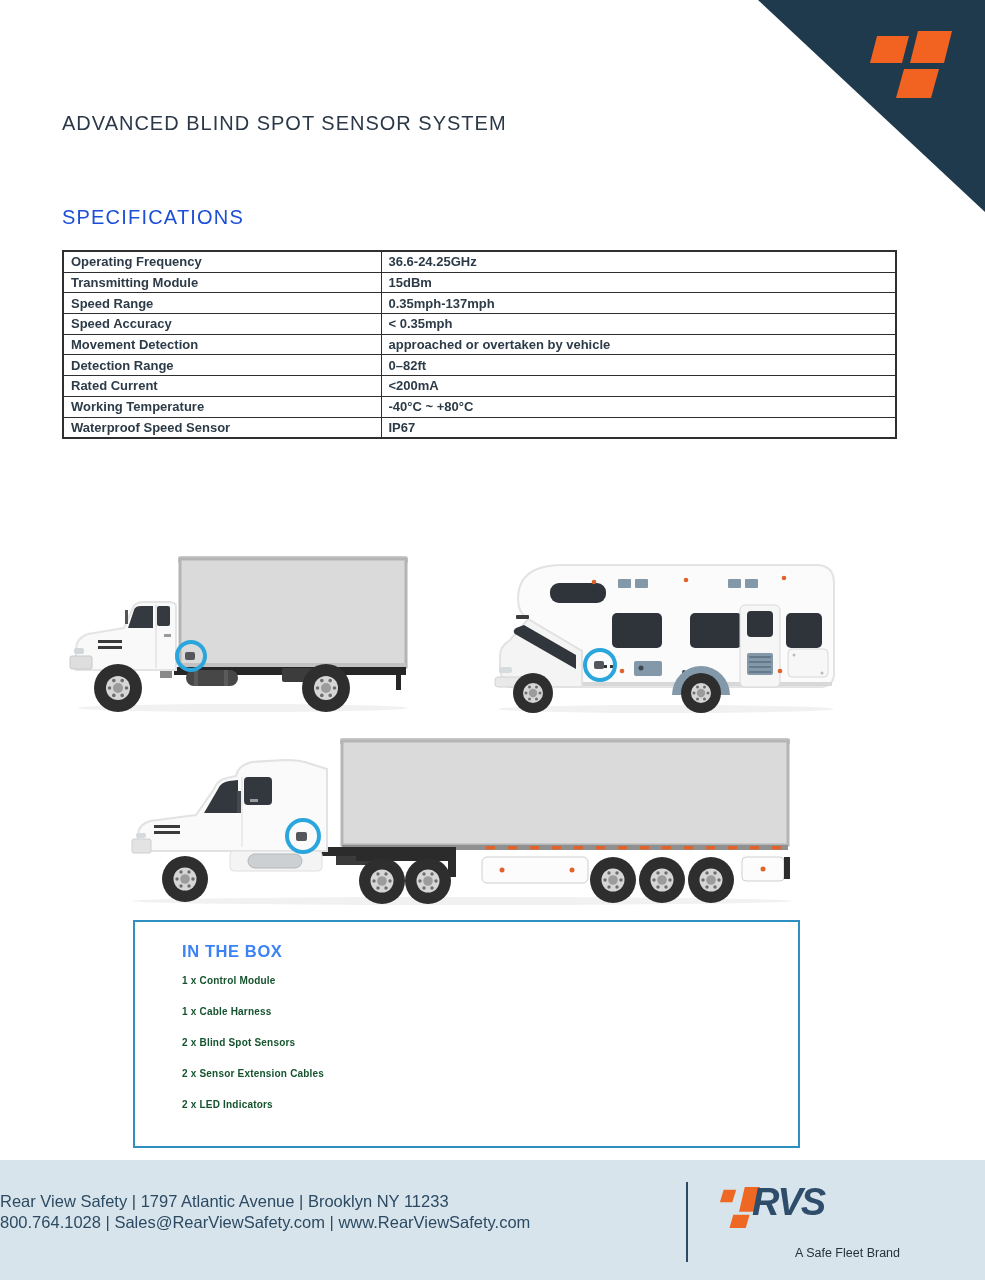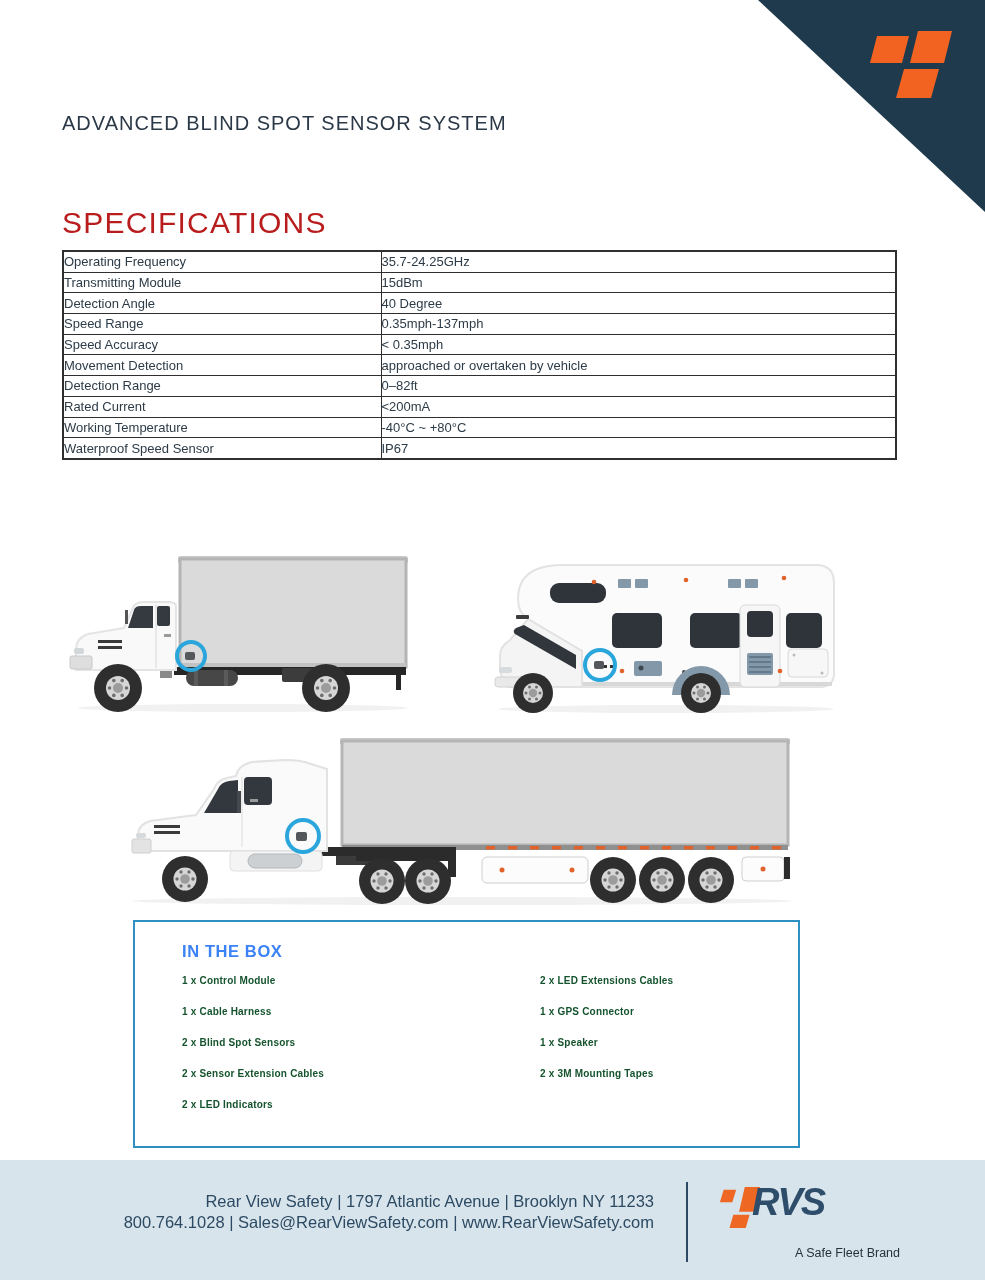--- a/index.html
+++ b/index.html
@@ -8,31 +8,31 @@
     font-family:"Liberation Sans",sans-serif;overflow:hidden;
   }
   
   .corner-triangle{position:absolute;top:0;right:0;width:227px;height:212px;}
   
   .doc-title{
     position:absolute;left:62px;top:112px;font-size:20px;font-weight:400;
     letter-spacing:1px;color:#2b3847;white-space:nowrap;
   }
   .spec-heading{
-    position:absolute;left:62px;top:206px;font-size:30px;font-weight:400;
-    letter-spacing:1.2px;color:#b91c1c;white-space:nowrap;
+    position:absolute;left:62px;top:206px;font-size:20px;font-weight:400;
+    letter-spacing:1.2px;color:#1d4ed8;white-space:nowrap;
   }
   
   .spec-table{
     position:absolute;left:62px;top:250px;width:835px;border-collapse:collapse;
     table-layout:fixed;border:2px solid #2f2f2f;font-size:13px;color:#2c3b47;
   }
   .spec-table td{
-    border:1px solid #2f2f2f;padding:1px 0;height:17.7px;line-height:15px;
-    white-space:nowrap;overflow:hidden;
+    border:1px solid #2f2f2f;padding:1px 7px;height:17.7px;line-height:15px;
+    white-space:nowrap;overflow:hidden;font-weight:bold;
   }
   
   .vehicle{position:absolute;}
   .vehicle-box-truck{left:68px;top:552px;width:342px;height:164px;}
   .vehicle-rv{left:488px;top:553px;width:352px;height:164px;}
   .vehicle-semi{left:130px;top:733px;width:664px;height:174px;}
   
   .in-the-box{
     position:absolute;left:133px;top:920px;width:667px;height:228px;
     border:2px solid #2e8fc0;box-sizing:border-box;background:#ffffff;
@@ -44,21 +44,21 @@
   .itb-list{position:absolute;top:50px;margin:0;padding:0;list-style:none;}
   .itb-list.left{left:47px;}
   .itb-list.right{left:405px;}
   .itb-list li{
     font-size:10px;font-weight:700;color:#14532d;line-height:18px;
     margin-bottom:13px;white-space:nowrap;letter-spacing:0.2px;
   }
   
   .footer{position:absolute;left:0;top:1160px;width:985px;height:120px;background:#d8e4eb;}
   .footer-contact{
-    position:absolute;left:0;top:31px;width:654px;text-align:right;
+    position:absolute;left:0;top:31px;width:654px;text-align:left;
     color:#2c4a63;font-size:16.5px;line-height:21px;white-space:nowrap;
   }
   .footer-divider{position:absolute;left:686px;top:22px;width:2px;height:80px;background:#2c4a63;}
   .footer-logo-mark{position:absolute;left:716px;top:24px;width:48px;height:46px;}
   .footer-logo-text{
     position:absolute;left:752px;top:12px;font-size:38px;font-weight:700;font-style:italic;
     letter-spacing:-2px;color:#2e4d6b;line-height:60px;
   }
   .footer-tagline{
     position:absolute;left:752px;top:86px;width:148px;text-align:right;
@@ -83,29 +83,25 @@
   <div class="spec-heading">SPECIFICATIONS</div>
 
   <table class="spec-table">
     <colgroup>
         <col style="width:318px">
         <col>
       </colgroup>
     <tbody>
       <tr>
           <td>Operating Frequency</td>
-          <td>35.7-24.25GHz</td>
+          <td>36.6-24.25GHz</td>
         </tr>
       <tr>
           <td>Transmitting Module</td>
           <td>15dBm</td>
-        </tr>
-      <tr>
-          <td>Detection Angle</td>
-          <td>40 Degree</td>
         </tr>
       <tr>
           <td>Speed Range</td>
           <td>0.35mph-137mph</td>
         </tr>
       <tr>
           <td>Speed Accuracy</td>
           <td>&lt; 0.35mph</td>
         </tr>
       <tr>
@@ -301,26 +297,20 @@
 
   <div class="in-the-box">
     <div class="itb-heading">IN THE BOX</div>
     <ul class="itb-list left">
       <li>1 x Control Module</li>
       <li>1 x Cable Harness</li>
       <li>2 x Blind Spot Sensors</li>
       <li>2 x Sensor Extension Cables</li>
       <li>2 x LED Indicators</li>
     </ul>
-    <ul class="itb-list right">
-      <li>2 x LED Extensions Cables</li>
-      <li>1 x GPS Connector</li>
-      <li>1 x Speaker</li>
-      <li>2 x 3M Mounting Tapes</li>
-    </ul>
   </div>
 
   <div class="footer">
     <div class="footer-contact">
       <div>Rear View Safety | 1797 Atlantic Avenue | Brooklyn NY 11233</div>
       <div>800.764.1028 | Sales@RearViewSafety.com | www.RearViewSafety.com</div>
     </div>
     <div class="footer-divider"></div>
     <svg class="footer-logo-mark" viewBox="0 0 46 48">
       <g fill="#ee6723">

